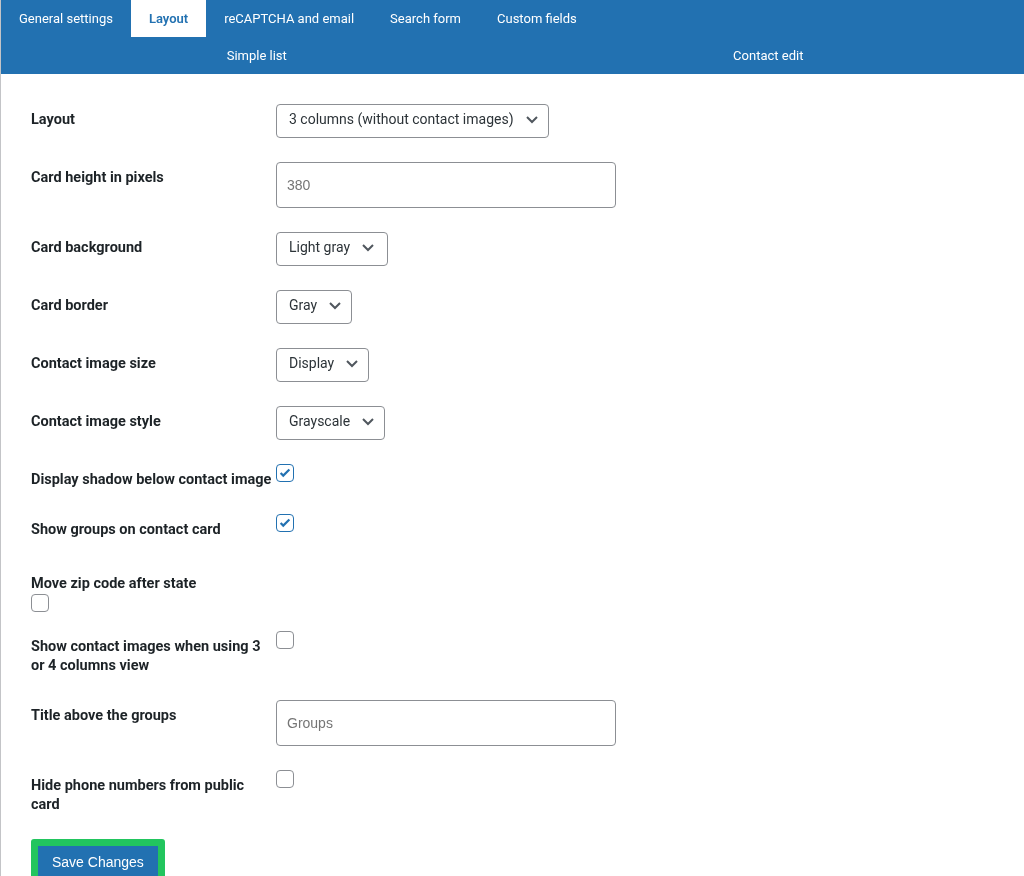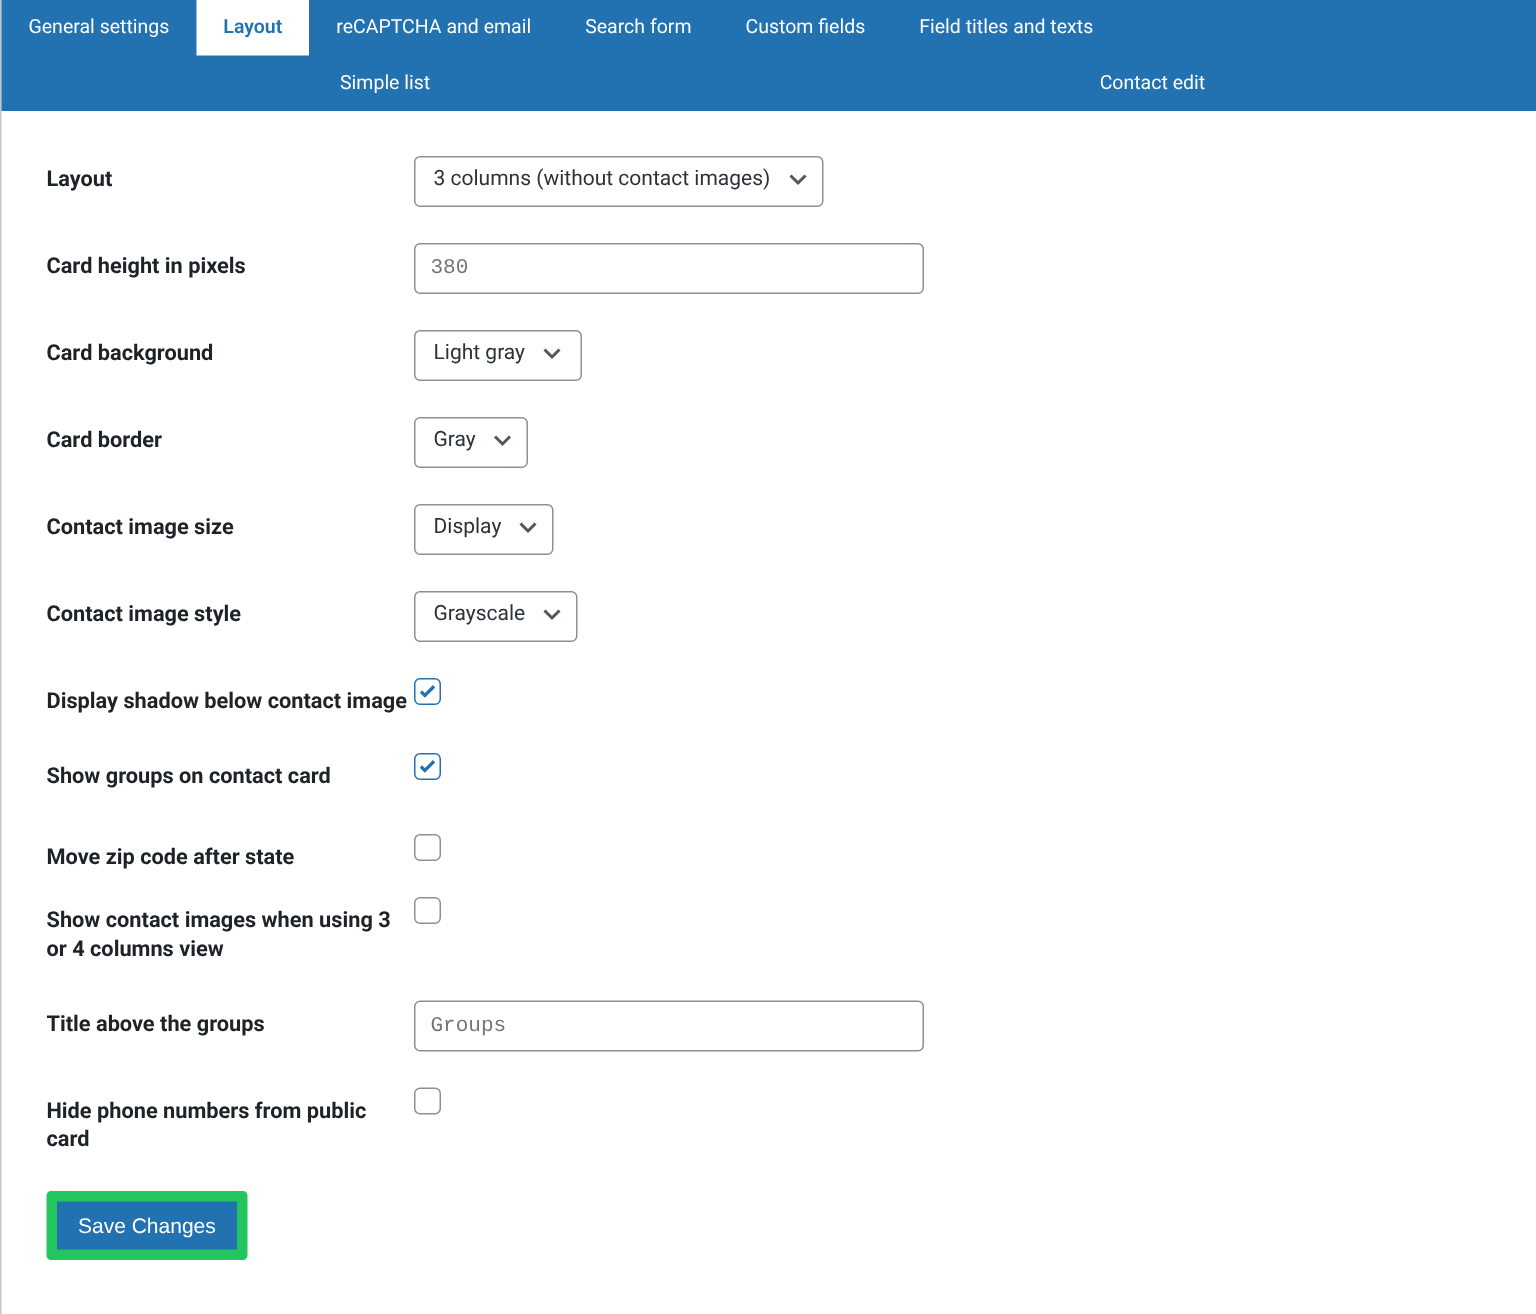--- a/index.html
+++ b/index.html
@@ -14,21 +14,21 @@
   .content { padding: 30px 30px 20px 30px; }
 
   .form-row { display: flex; align-items: flex-start; margin-bottom: 24px; }
   .form-row .label { width: 245px; font-weight: 700; font-size: 14.5px; color: #1d2327; padding-top: 6px; line-height: 1.35; }
   .form-row .field { flex: 1; }
 
   .select-wrap { display: inline-flex; align-items: flex-start; border: 1px solid #8c8f94; border-radius: 4px; padding: 6px 8px 6px 12px; background: #fff; font-size: 14px; color: #2c3338; cursor: pointer; min-height: 34px; }
   .select-wrap .select-label { margin-right: 10px; }
   .select-wrap svg { width: 16px; height: 16px; }
 
-  .text-input { width: 340px; height: 34px; border: 1px solid #8c8f94; border-radius: 4px; padding: 0 10px; font-size: 14px; color: #2c3338; font-family: Liberation Mono, monospace; }
+  .text-input { width: 340px; height: 46px; border: 1px solid #8c8f94; border-radius: 4px; padding: 0 10px; font-size: 14px; color: #2c3338; }
   .text-input.placeholder { color:#787c82; }
 
   .checkbox { width: 18px; height: 18px; border: 1px solid #8c8f94; border-radius: 4px; background: #fff; display: inline-flex; align-items: center; justify-content: center; cursor: pointer; }
   .checkbox.checked svg { display: block; }
   .checkbox svg { display: none; width: 14px; height: 14px; stroke: #2271b1; stroke-width: 2.5; fill: none; }
   .checkbox.checked { border-color:#2271b1; }
 
   .submit { margin-top: 20px; }
   .btn-primary { background: #2271b1; color: #fff; border: 7px solid #22c55e; border-radius: 3px; padding: 8px 14px; font-size: 14px; cursor: pointer; }
 </style>
@@ -37,21 +37,20 @@
 
 <div class="page">
 
   <div class="tabs">
     <div class="row">
       <div class="tab">General settings</div>
       <div class="tab active">Layout</div>
       <div class="tab">reCAPTCHA and email</div>
       <div class="tab">Search form</div>
       <div class="tab">Custom fields</div>
-      <div class="tab">Field titles and texts</div>
     </div>
     <div class="row row2">
       <div class="tab">Simple list</div>
       <div class="tab">Contact edit</div>
     </div>
   </div>
 
   <div class="content">
 
     <div class="form-row">
@@ -136,21 +135,21 @@
       <div class="label">Show groups on contact card</div>
       <div class="field">
         <span class="checkbox checked">
           <svg viewBox="0 0 16 16">
               <path d="M3 8l3 3 7-7"></path>
             </svg>
         </span>
       </div>
     </div>
 
-    <div class="form-row" style="margin-bottom:16px;">
+    <div class="form-row" style="margin-bottom:16px;flex-direction:column;">
       <div class="label">Move zip code after state</div>
       <div class="field">
         <span class="checkbox">
           
         </span>
       </div>
     </div>
 
     <div class="form-row">
       <div class="label">Show contact images when using 3 or 4 columns view</div>

